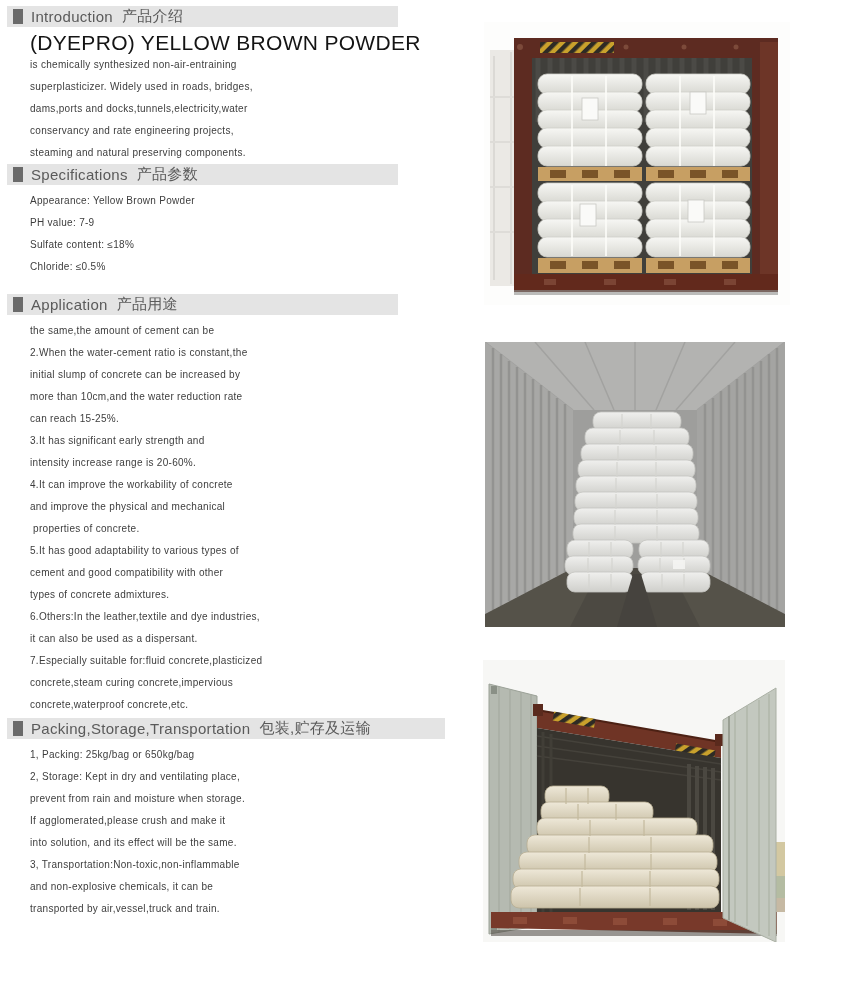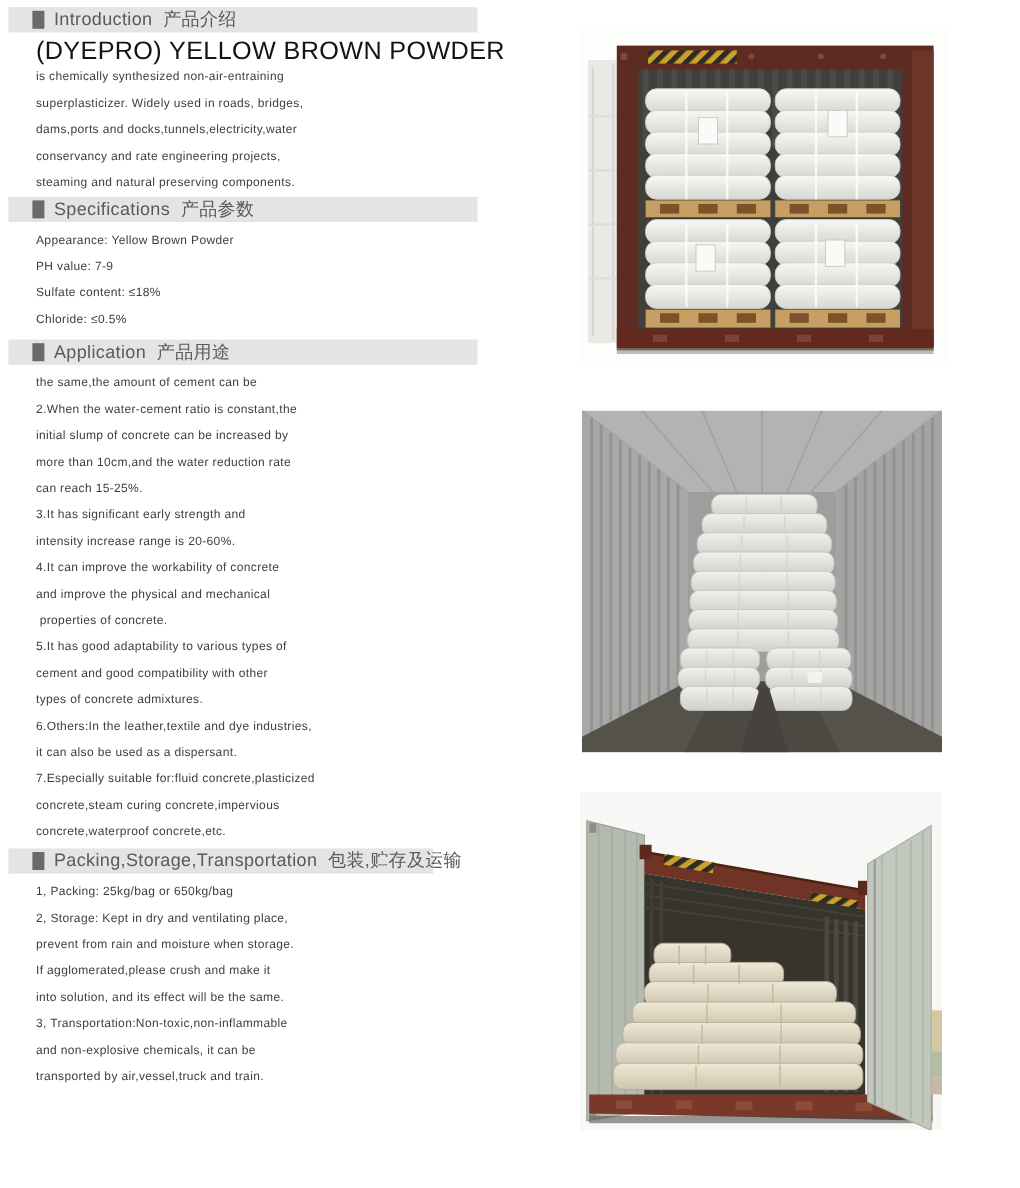--- a/index.html
+++ b/index.html
@@ -4,29 +4,29 @@
 <style>
   html,body { margin:0; padding:0; background:#ffffff; }
   .page {
     position:relative; width:850px; height:990px; background:#ffffff;
     font-family:"Liberation Sans","DejaVu Sans",sans-serif; overflow:hidden;
   }
   .left-col { position:absolute; left:7px; top:6px; width:450px; }
   .section-header {
     display:flex; align-items:center; height:21px;
     background:var(--header-bar-bg,#e4e4e4);
-    padding-left:20px; box-sizing:border-box;
+    padding-left:6px; box-sizing:border-box;
   }
   .section-header.w1 { width:391px; }
-  .section-header.w2 { width:354px; }
+  .section-header.w2 { width:438px; }
   .bullet { width:10px; height:15px; background:var(--header-bullet,#6a6a6a); margin-right:8px; flex:0 0 auto; }
   .h-en, .h-zh { font-size:15px; color:var(--heading-text,#5a5a5a); letter-spacing:0.3px; white-space:pre; }
   .h-zh { margin-left:9px; }
   .section-body { margin:5px 0 0 23px; }
-  #section-application { margin-top:5px; }
+  #section-application { margin-top:16px; }
   #section-packing { margin-top:2px; }
   .product-title {
     font-size:21px; line-height:22px; letter-spacing:0.3px;
     color:var(--title-text,#141414); white-space:pre;
   }
   .text-line {
     font-size:10px; line-height:22px; letter-spacing:0.3px;
     color:var(--body-text,#3d3d3d); white-space:pre;
   }
   .photo { position:absolute; overflow:hidden; }

